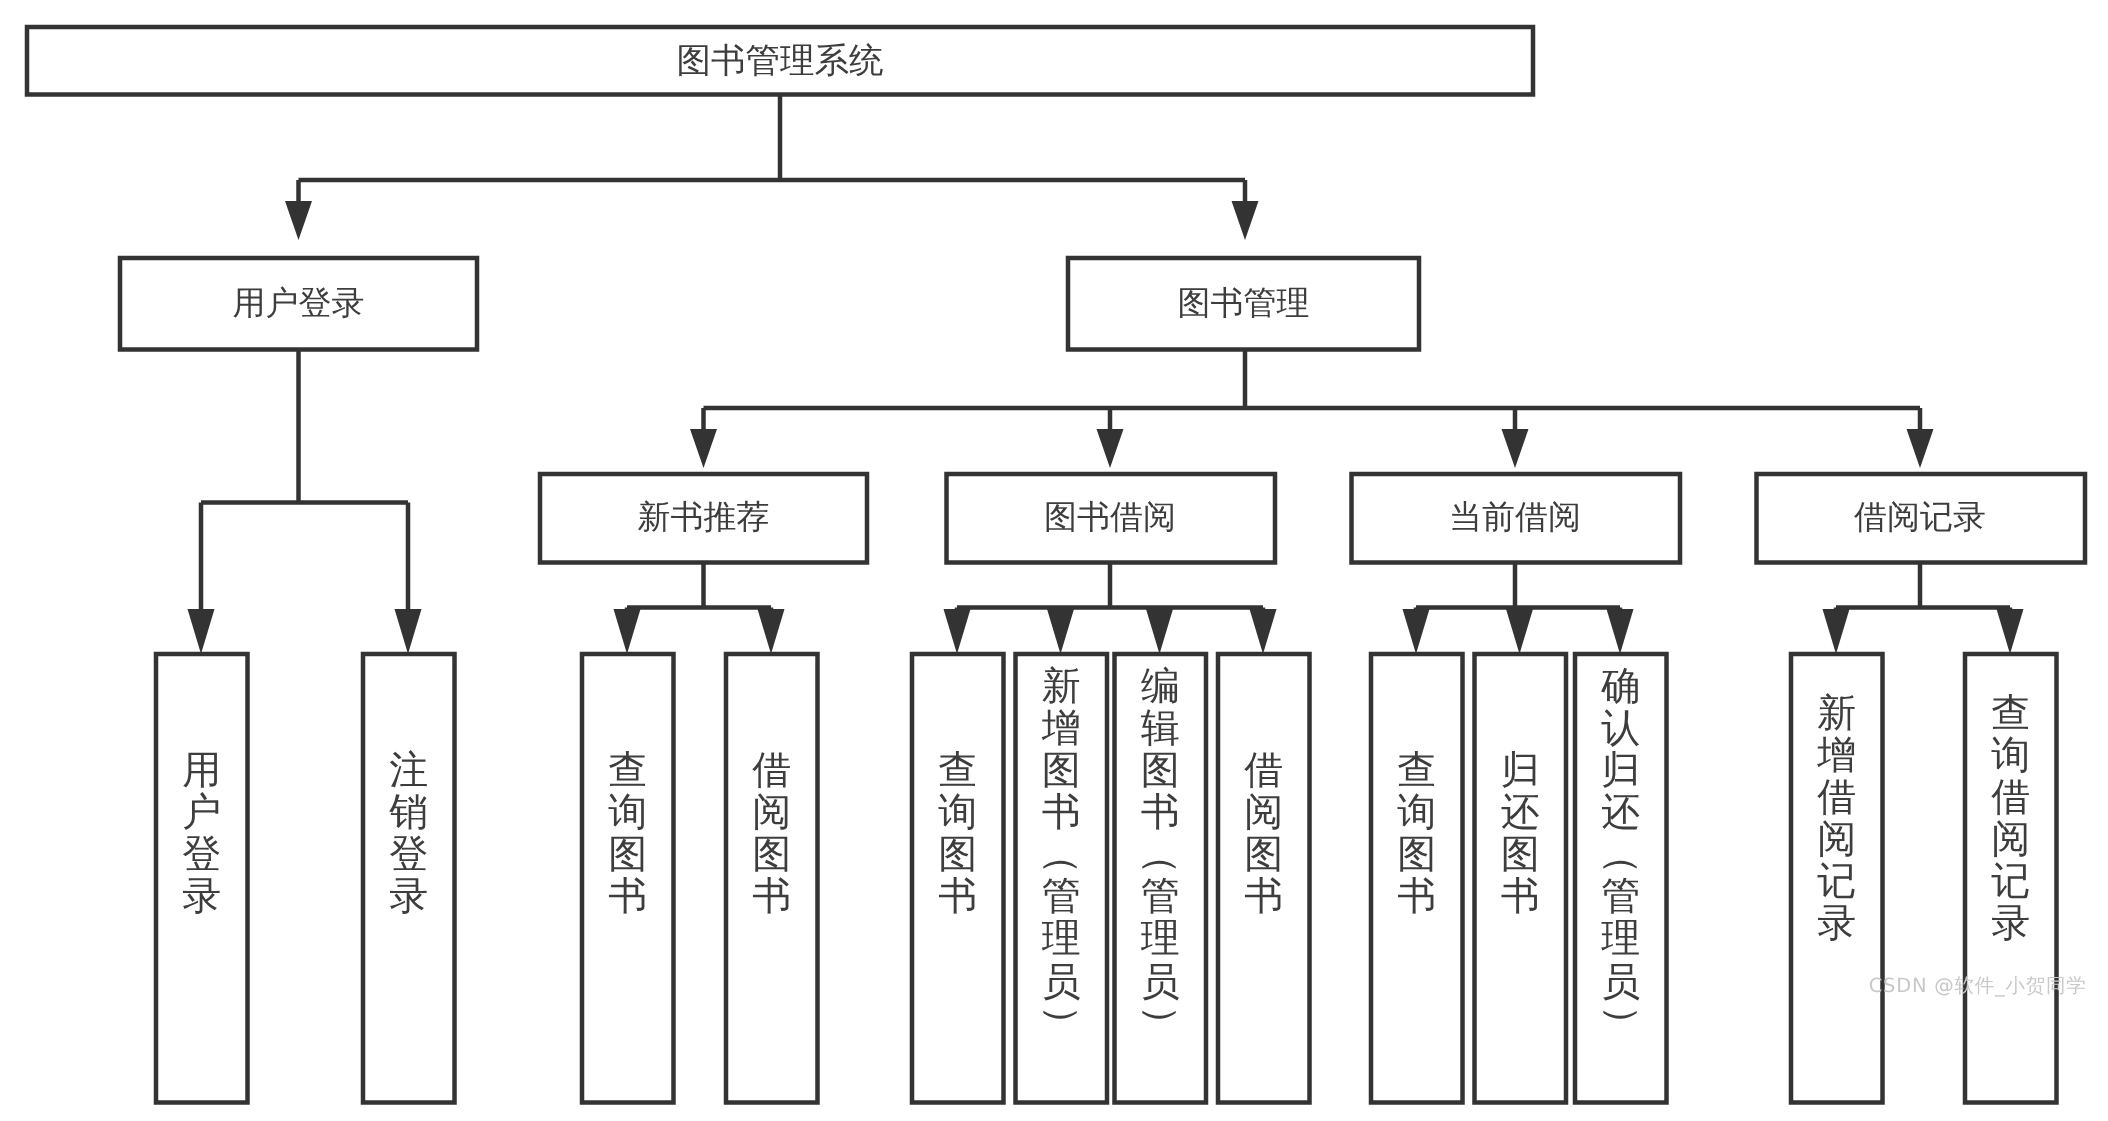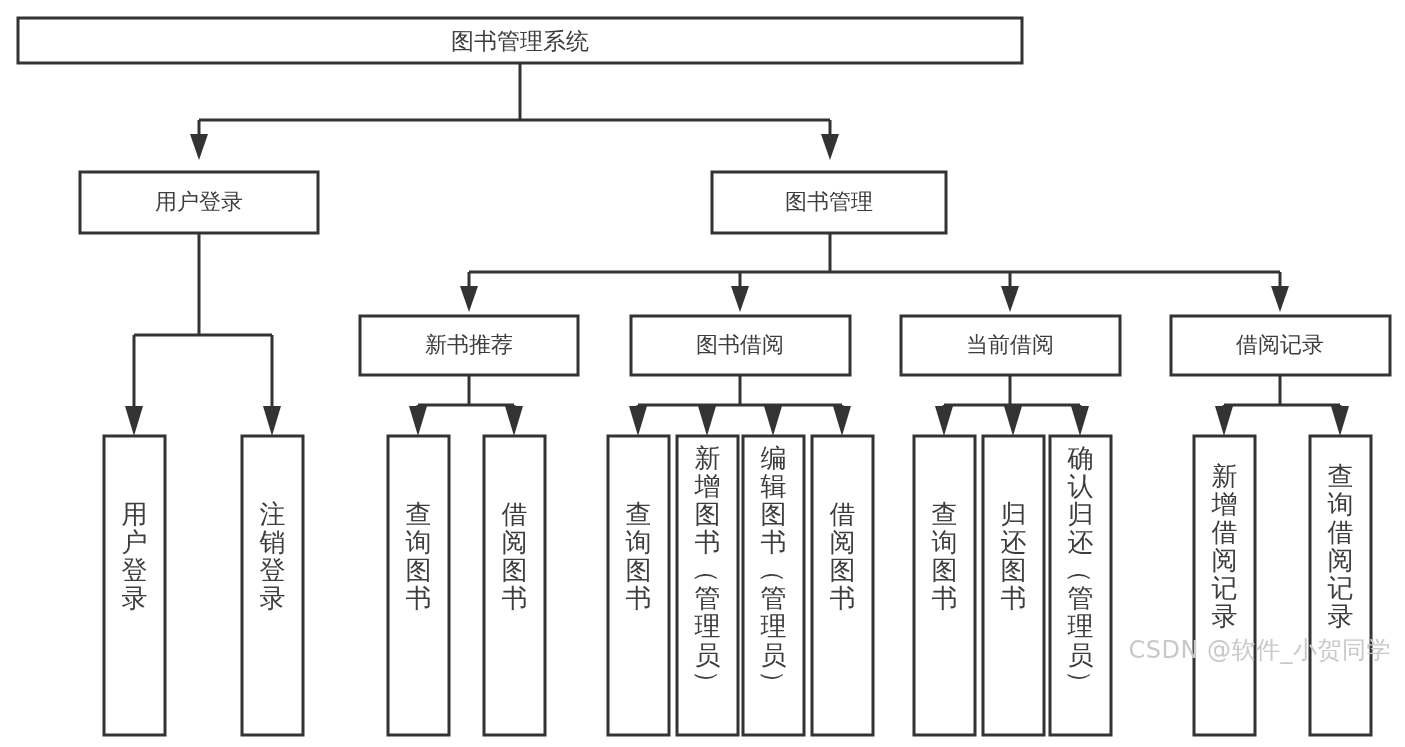--- a/index.html
+++ b/index.html
@@ -39,21 +39,21 @@
     white-space:pre;
     pointer-events:none;
   }
   .leaf-label span{display:block;}
 
   .watermark{
     position:absolute;
     right:14px;
     bottom:6px;
     color:#c8c8c8;
-    font-size:24px;
+    font-size:13px;
     font-family:"DejaVu Sans","Liberation Sans",sans-serif;
     letter-spacing:0.5px;
     white-space:nowrap;
   }
 </style>
 </head>
 <body>
 
 <div id="diagram-root">
 

